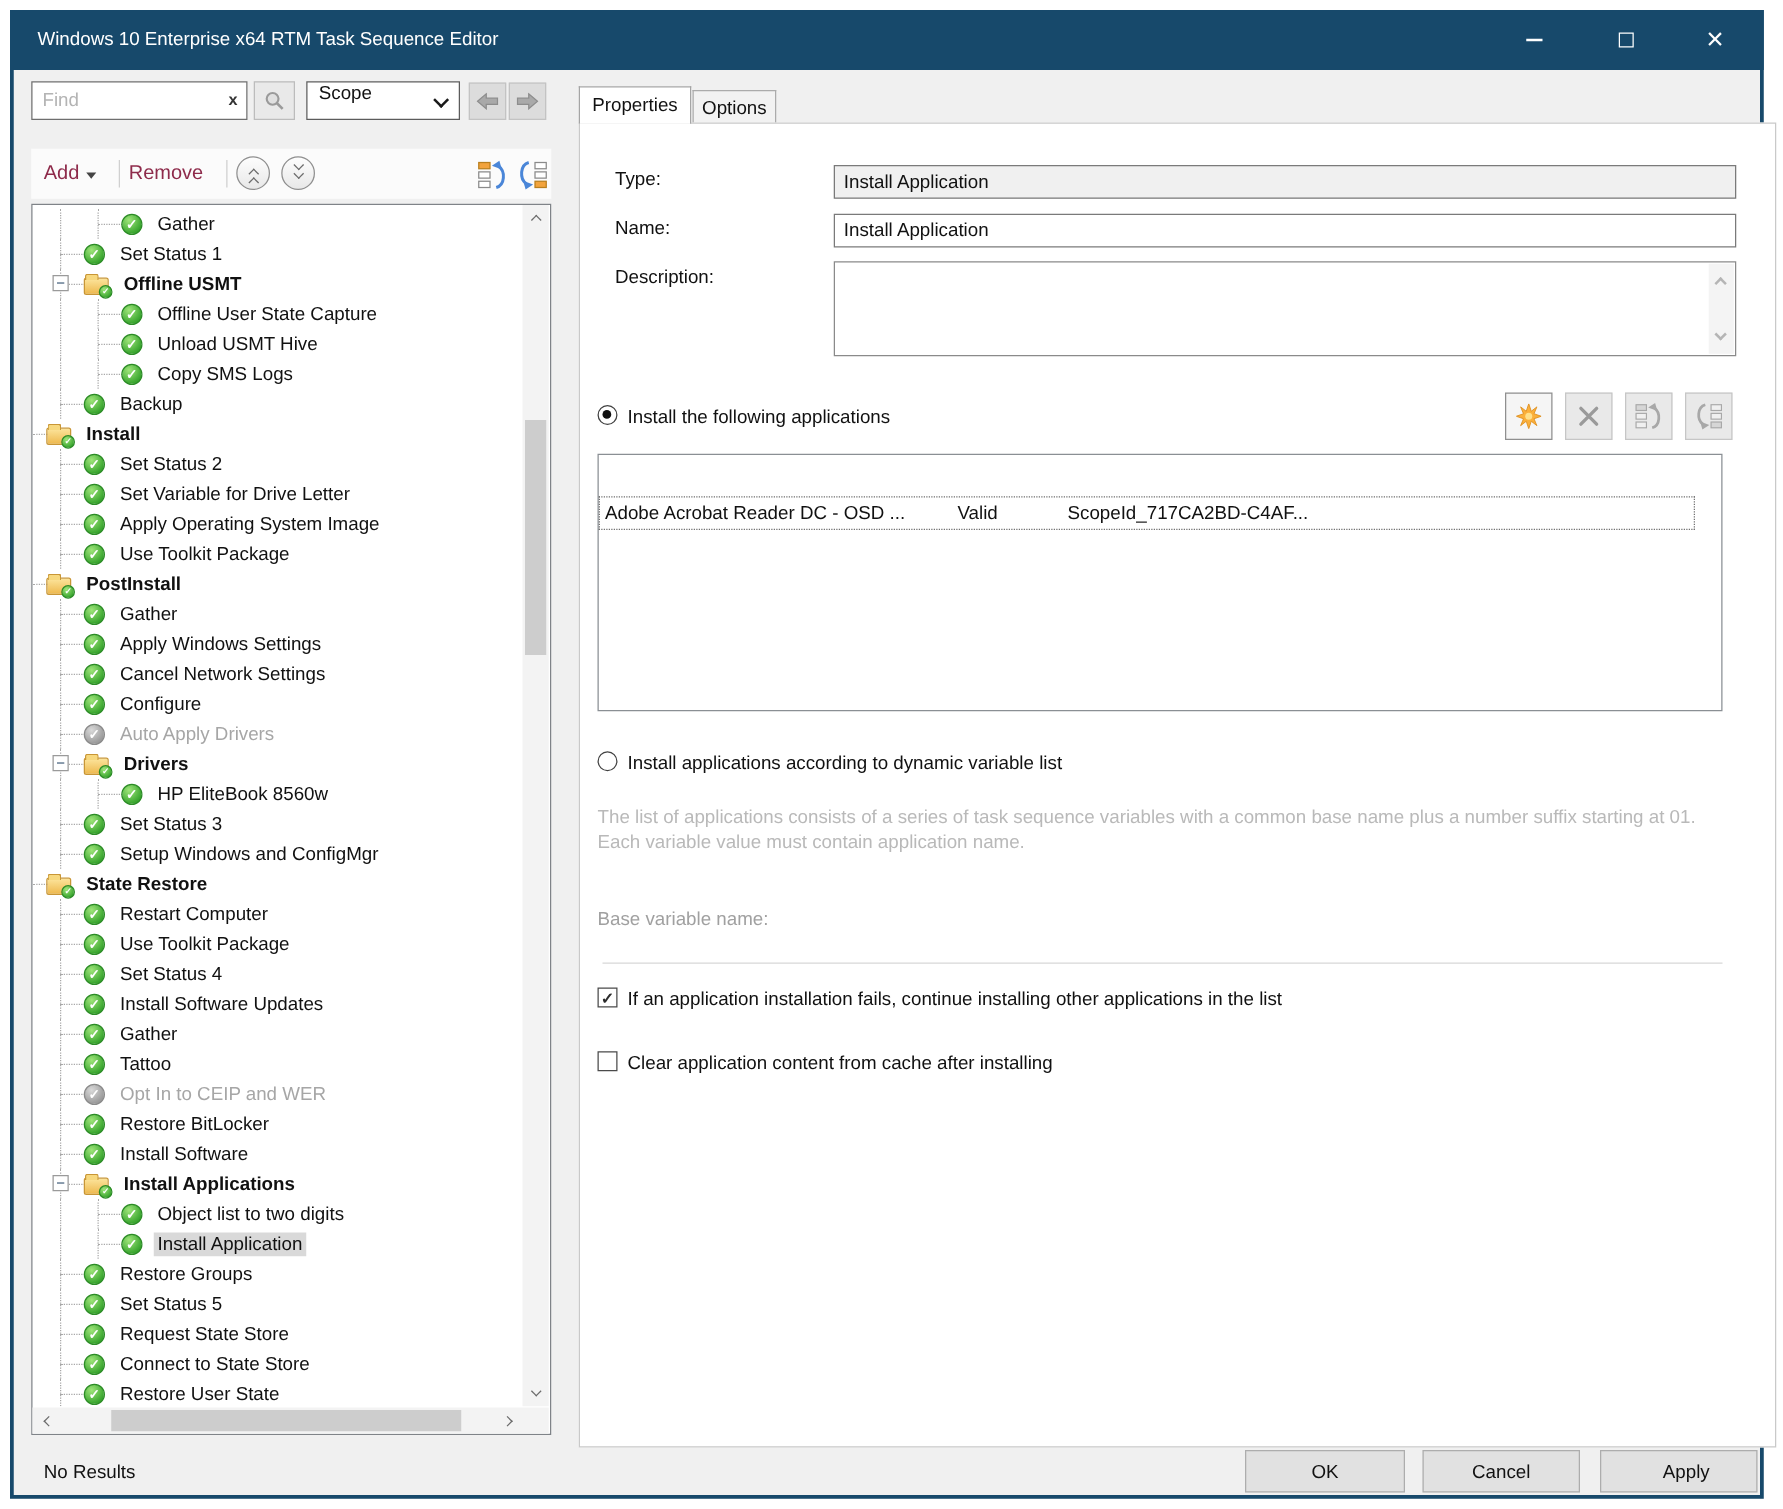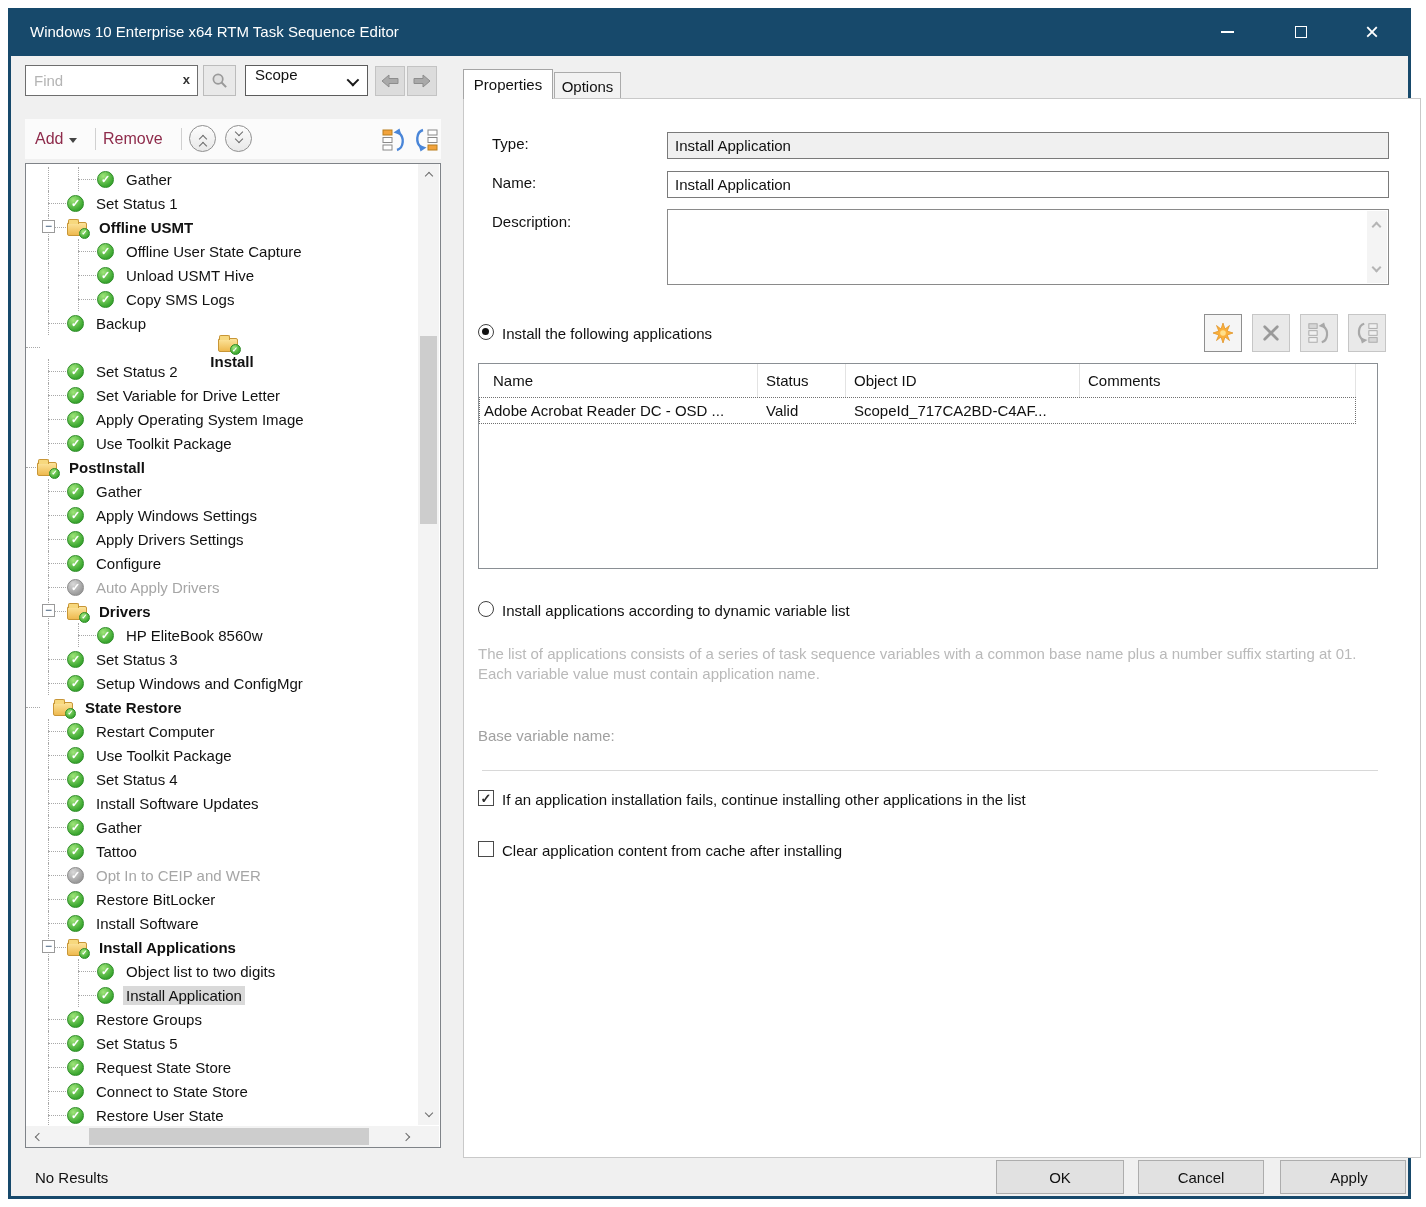--- a/index.html
+++ b/index.html
@@ -246,21 +246,21 @@
           <span class="hline" style="left: 52px; width: 22px;"></span>
           <span class="ticon check-circle">✓</span>
           <span class="tree-label">Copy SMS Logs</span>
         </div>
         <div class="tree-row" style="padding-left: 41px;">
           <span class="vline" style="left: 22px;"></span>
           <span class="hline" style="left: 22px; width: 22px;"></span>
           <span class="ticon check-circle">✓</span>
           <span class="tree-label">Backup</span>
         </div>
-        <div class="tree-row bold" style="padding-left: 11px; flex-direction: column;">
+        <div class="tree-row bold" style="padding-left: 11px;">
           <span class="hline" style="left: 0px; width: 14px;"></span>
           <span class="ticon folder">
             <span class="fbadge">✓</span>
           </span>
           <span class="tree-label">Install</span>
         </div>
         <div class="tree-row" style="padding-left: 41px;">
           <span class="vline" style="left: 22px;"></span>
           <span class="hline" style="left: 22px; width: 22px;"></span>
           <span class="ticon check-circle">✓</span>
@@ -300,21 +300,21 @@
         <div class="tree-row" style="padding-left: 41px;">
           <span class="vline" style="left: 22px;"></span>
           <span class="hline" style="left: 22px; width: 22px;"></span>
           <span class="ticon check-circle">✓</span>
           <span class="tree-label">Apply Windows Settings</span>
         </div>
         <div class="tree-row" style="padding-left: 41px;">
           <span class="vline" style="left: 22px;"></span>
           <span class="hline" style="left: 22px; width: 22px;"></span>
           <span class="ticon check-circle">✓</span>
-          <span class="tree-label">Apply Drivers Settings</span>
+          <span class="tree-label">Cancel Network Settings</span>
         </div>
         <div class="tree-row" style="padding-left: 41px;">
           <span class="vline" style="left: 22px;"></span>
           <span class="hline" style="left: 22px; width: 22px;"></span>
           <span class="ticon check-circle">✓</span>
           <span class="tree-label">Configure</span>
         </div>
         <div class="tree-row disabled" style="padding-left: 41px;">
           <span class="vline" style="left: 22px;"></span>
           <span class="hline" style="left: 22px; width: 22px;"></span>
@@ -342,21 +342,21 @@
           <span class="hline" style="left: 22px; width: 22px;"></span>
           <span class="ticon check-circle">✓</span>
           <span class="tree-label">Set Status 3</span>
         </div>
         <div class="tree-row" style="padding-left: 41px;">
           <span class="vline" style="left: 22px;"></span>
           <span class="hline" style="left: 22px; width: 22px;"></span>
           <span class="ticon check-circle">✓</span>
           <span class="tree-label">Setup Windows and ConfigMgr</span>
         </div>
-        <div class="tree-row bold" style="padding-left: 27px;">
+        <div class="tree-row bold" style="padding-left: 11px;">
           <span class="hline" style="left: 0px; width: 14px;"></span>
           <span class="ticon folder">
             <span class="fbadge">✓</span>
           </span>
           <span class="tree-label">State Restore</span>
         </div>
         <div class="tree-row" style="padding-left: 41px;">
           <span class="vline" style="left: 22px;"></span>
           <span class="hline" style="left: 22px; width: 22px;"></span>
           <span class="ticon check-circle">✓</span>
@@ -532,26 +532,20 @@
         <svg width="24" height="24" viewBox="0 0 26 26">
           <rect x="15" y="3" width="9" height="5" fill="#f0f0f0" stroke="#a8a8a8"></rect>
           <rect x="15" y="10.5" width="9" height="5" fill="#f0f0f0" stroke="#a8a8a8"></rect>
           <rect x="15" y="18" width="9" height="5" fill="#d6d6d6" stroke="#a8a8a8"></rect>
           <path d="M10 3 C3 5 2.5 16 8 20" fill="none" stroke="#a8a8a8" stroke-width="2.4"></path>
           <path d="M5.5 17.5 L13.5 20.5 L7.5 24.5 Z" fill="#a8a8a8"></path>
         </svg>
       </div>
 
       <div id="apps-table">
-        <div id="apps-header">
-            <div class="hcell" style="width: 279px;">Name</div>
-            <div class="hcell" style="width: 88px;">Status</div>
-            <div class="hcell" style="width: 234px;">Object ID</div>
-            <div class="hcell" style="width: 276px;">Comments</div>
-          </div>
         <div id="apps-body">
             <div class="trow" style="width: 877px;">
               <div class="tcell" style="width: 279px;">Adobe Acrobat Reader DC - OSD ...</div>
               <div class="tcell" style="width: 88px;">Valid</div>
               <div class="tcell" style="width: 234px;">ScopeId_717CA2BD-C4AF...</div>
               <div class="tcell" style="width: 276px;"></div>
             </div>
           </div>
       </div>
 

